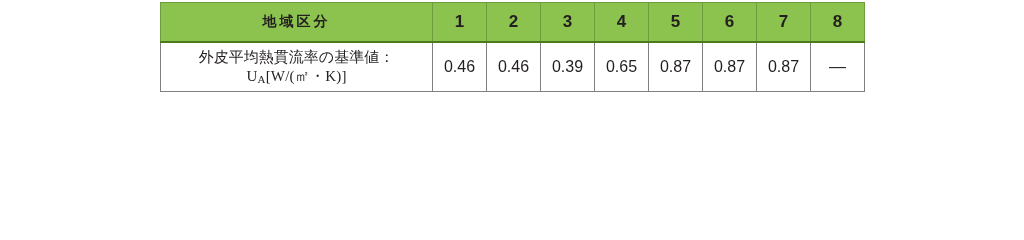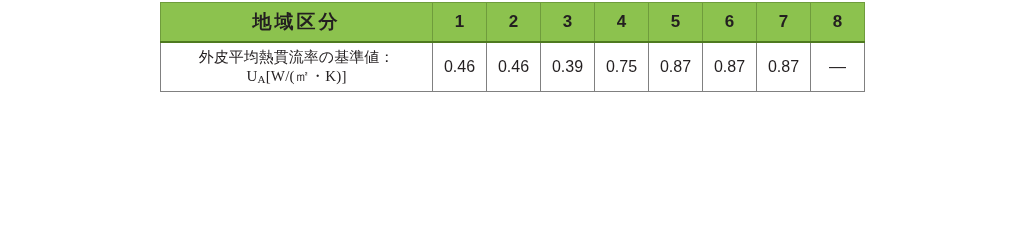--- a/index.html
+++ b/index.html
@@ -49,21 +49,21 @@
   
   tr.header-row th {
     background: #8cc24e;
     height: 38px;
     border-color: #6f9c3c;
     border-bottom: 2px solid #4e7a1f;
     font-weight: bold;
   }
 
   th.region-head {
-    font-size: 19px;
+    font-size: 14px;
     letter-spacing: 3px;
   }
 
   th.region-num {
     font-size: 17px;
     font-weight: bold;
   }
 
   
   tr.data-row td {
@@ -145,21 +145,21 @@
 
       <tbody>
         <tr class="data-row">
           <td class="criteria-label">
             <span class="line1">外皮平均熱貫流率の基準値：</span>
             <span class="line2"><span>U</span><span class="sub">A</span><span>[W/(</span><span class="sq">㎡</span><span>・K)]</span></span>
           </td>
           <td class="value-cell">0.46</td>
           <td class="value-cell">0.46</td>
           <td class="value-cell">0.39</td>
-          <td class="value-cell">0.75</td>
+          <td class="value-cell">0.65</td>
           <td class="value-cell">0.87</td>
           <td class="value-cell">0.87</td>
           <td class="value-cell">0.87</td>
           <td class="value-cell empty-value">—</td>
         </tr>
       </tbody>
     </table>
   </div>
 
 </div>

